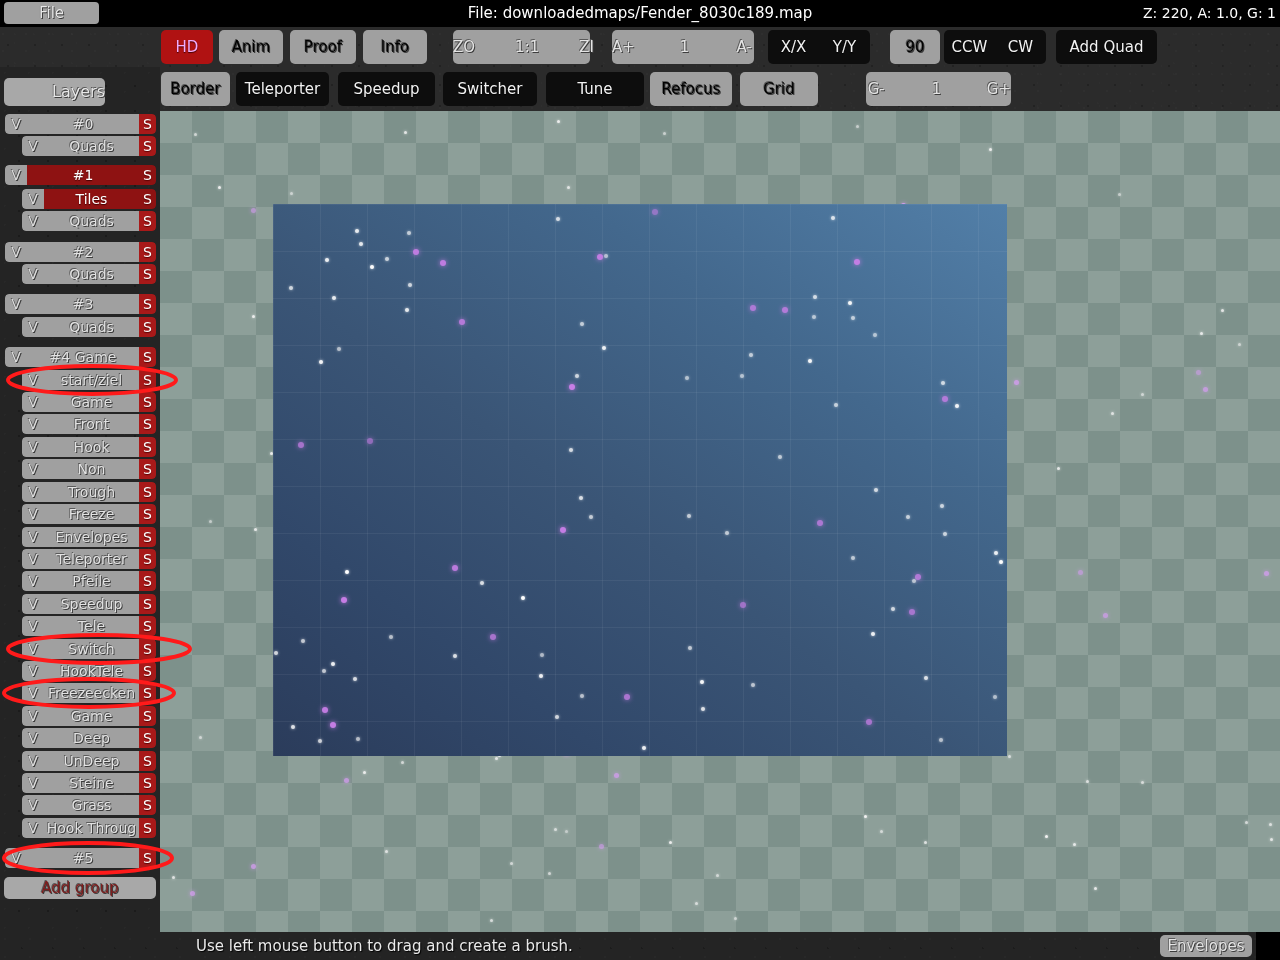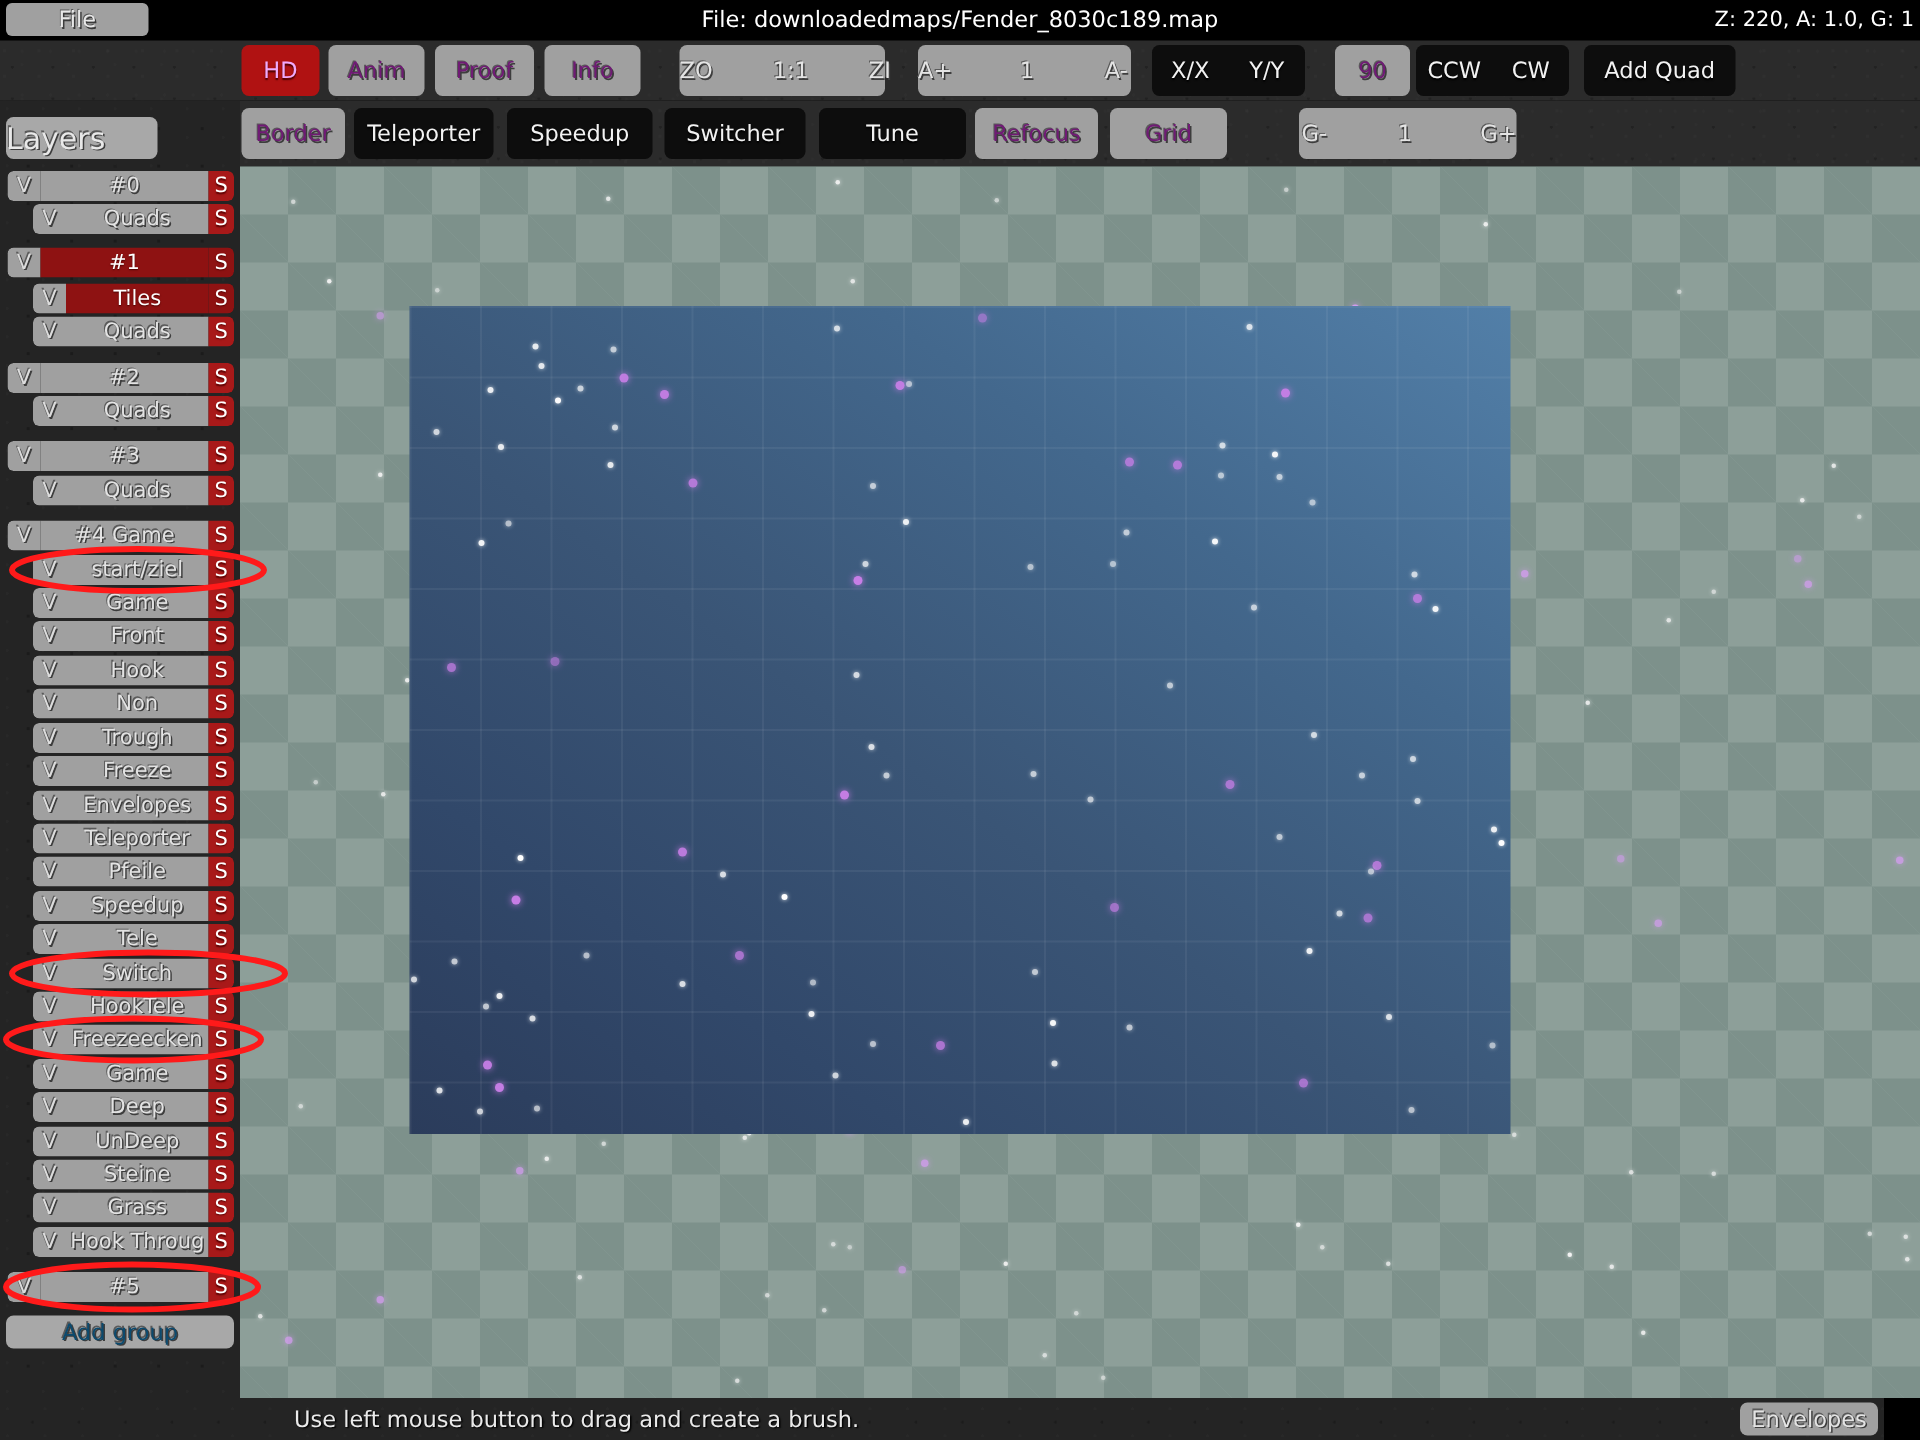--- a/index.html
+++ b/index.html
@@ -56,21 +56,21 @@
     font-size: 15px;
     color: #e9e9e9;
     display: flex; align-items: center; justify-content: center;
     cursor: pointer;
     user-select: none;
     white-space: nowrap;
   }
   .btn.light {
     background: #a0a0a0;
     text-shadow: 1px 1px 0 #3d3d3d, -0.7px -0.7px 0 #5a5a5a;
-    color: #701a75;
+    color: #000000;
   }
   .btn.dark {
     background: #0d0d0d;
     color: #f2f2f2;
     text-shadow: 0 1px 1px #000;
   }
   .btn.red {
     background: #b01212;
     color: #f0abfc;
     text-shadow: 0 1px 1px #400;
@@ -95,21 +95,21 @@
     background: #242424;
     background-image:
       radial-gradient(circle at 20% 30%, rgba(255,255,255,.02) 0 1px, transparent 1px),
       radial-gradient(circle at 65% 75%, rgba(0,0,0,.25) 0 1px, transparent 1px);
     background-size: 24px 19px, 29px 25px;
     overflow: hidden;
   }
   .layers-header {
     position: absolute; left: 4px; top: 11px; width: 101px; height: 28px;
     background: #a8a8a8; border-radius: 5px;
-    color: #e8e8e8; font-size: 20px; line-height: 28px; text-align: left;
+    color: #e8e8e8; font-size: 16px; line-height: 28px; text-align: right;
     text-shadow: 1px 1px 0 #3d3d3d, -0.7px -0.7px 0 #5a5a5a;
     cursor: pointer;
   }
 
   .layer-row {
     position: absolute; height: 20px;
     display: flex; align-items: stretch;
     border-radius: 4px; overflow: hidden;
     cursor: pointer;
   }
@@ -137,21 +137,21 @@
     text-shadow: 0 1px 1px #500;
     border-radius: 0 4px 4px 0;
   }
   .layer-row.sel .lr-name { background: #8e1212; color: #ffffff;
     text-shadow: 0 1px 1px #400; }
   .layer-row.sel .lr-s { background: #8e1212; }
 
   .add-group-btn {
     position: absolute; left: 4px; width: 152px; height: 22px;
     background: #a8a8a8; border-radius: 5px;
-    color: #0c4a6e; font-size: 15px; line-height: 22px; text-align: center;
+    color: #7f1d1d; font-size: 15px; line-height: 22px; text-align: center;
     text-shadow: 1px 1px 0 #3d3d3d, -0.7px -0.7px 0 #5a5a5a;
     cursor: pointer;
   }
 
   
   .canvas {
     position: absolute; left: 160px; top: 111px;
     width: 1120px; height: 821px;
     overflow: hidden;
     background-color: #8d9f99;

